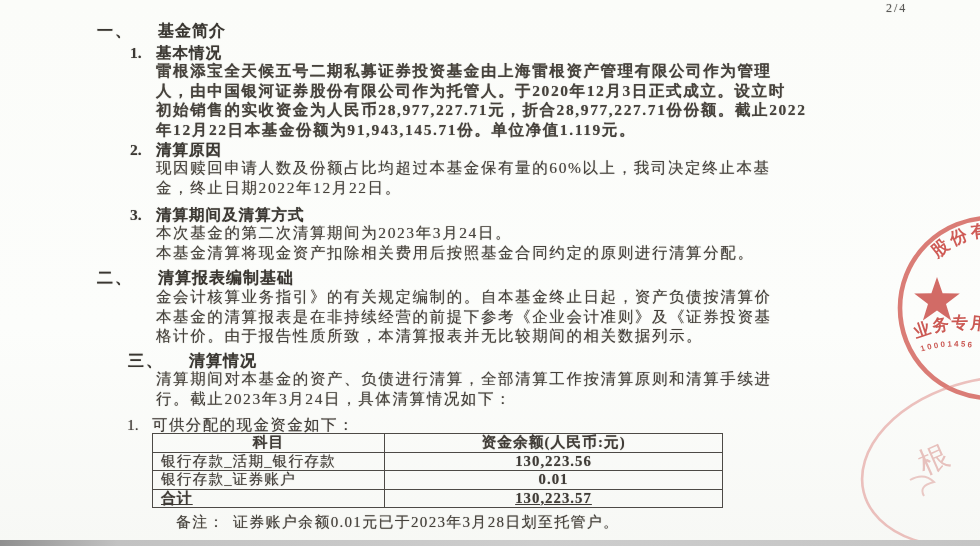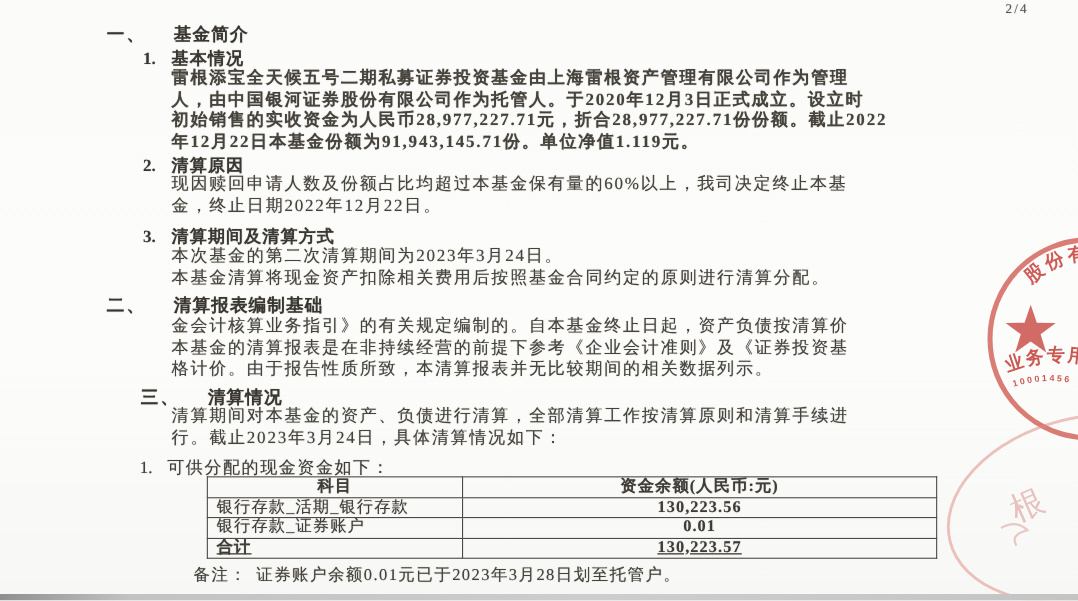--- a/index.html
+++ b/index.html
@@ -6,21 +6,20 @@
   .page{
     position:relative;width:980px;height:546px;overflow:hidden;
     background:linear-gradient(180deg,#fbfcf9 0%,#fcfdfb 60%,#f7f8f5 100%);
     font-family:"Liberation Serif","DejaVu Serif",serif;
     color:#44403b;
   }
   .scan-text{ text-shadow:0 0 1px rgba(84,78,70,0.55); }
   .page-number{
     position:absolute;top:1px;left:886px;font-size:12px;letter-spacing:2px;color:#5a5a58;
     font-family:"Liberation Serif",serif;
-    margin-left:28px;
   }
   .sec-head{
     position:absolute;left:97px;font-size:16px;font-weight:bold;color:#393631;
     letter-spacing:1px;white-space:nowrap;
   }
   .sec-head .marker{display:inline-block;width:61px;letter-spacing:2px;}
   .item-head{
     position:absolute;left:130px;font-size:15.5px;font-weight:bold;color:#3b3833;
     letter-spacing:1px;white-space:nowrap;
   }
@@ -29,22 +28,22 @@
     position:absolute;left:156px;font-size:15.5px;line-height:19.6px;
     letter-spacing:1.6px;white-space:nowrap;color:#46423c;
   }
   .para .pline{height:19.6px;}
   .caption{
     position:absolute;left:127px;top:415px;font-size:15.5px;letter-spacing:1.4px;
     white-space:nowrap;color:#413d38;
   }
   .caption .num{display:inline-block;width:25px;letter-spacing:0;}
   table.cash{
-    position:absolute;left:152px;top:433px;width:664px;
-    border-collapse:collapse;table-layout:fixed;margin-left:36px;
+    position:absolute;left:152px;top:433px;width:571px;
+    border-collapse:collapse;table-layout:fixed;
   }
   table.cash th,table.cash td{
     border:1.6px solid #4d4a46;font-size:14.8px;letter-spacing:1px;
     padding:0 8px;height:17.5px;line-height:17.5px;color:#403c37;
     overflow:hidden;white-space:nowrap;
   }
   table.cash th{font-weight:bold;text-align:center;}
   .col-subject{width:232px;}
   td.subject{text-align:left;}
   td.amount{text-align:center;font-weight:600;}

